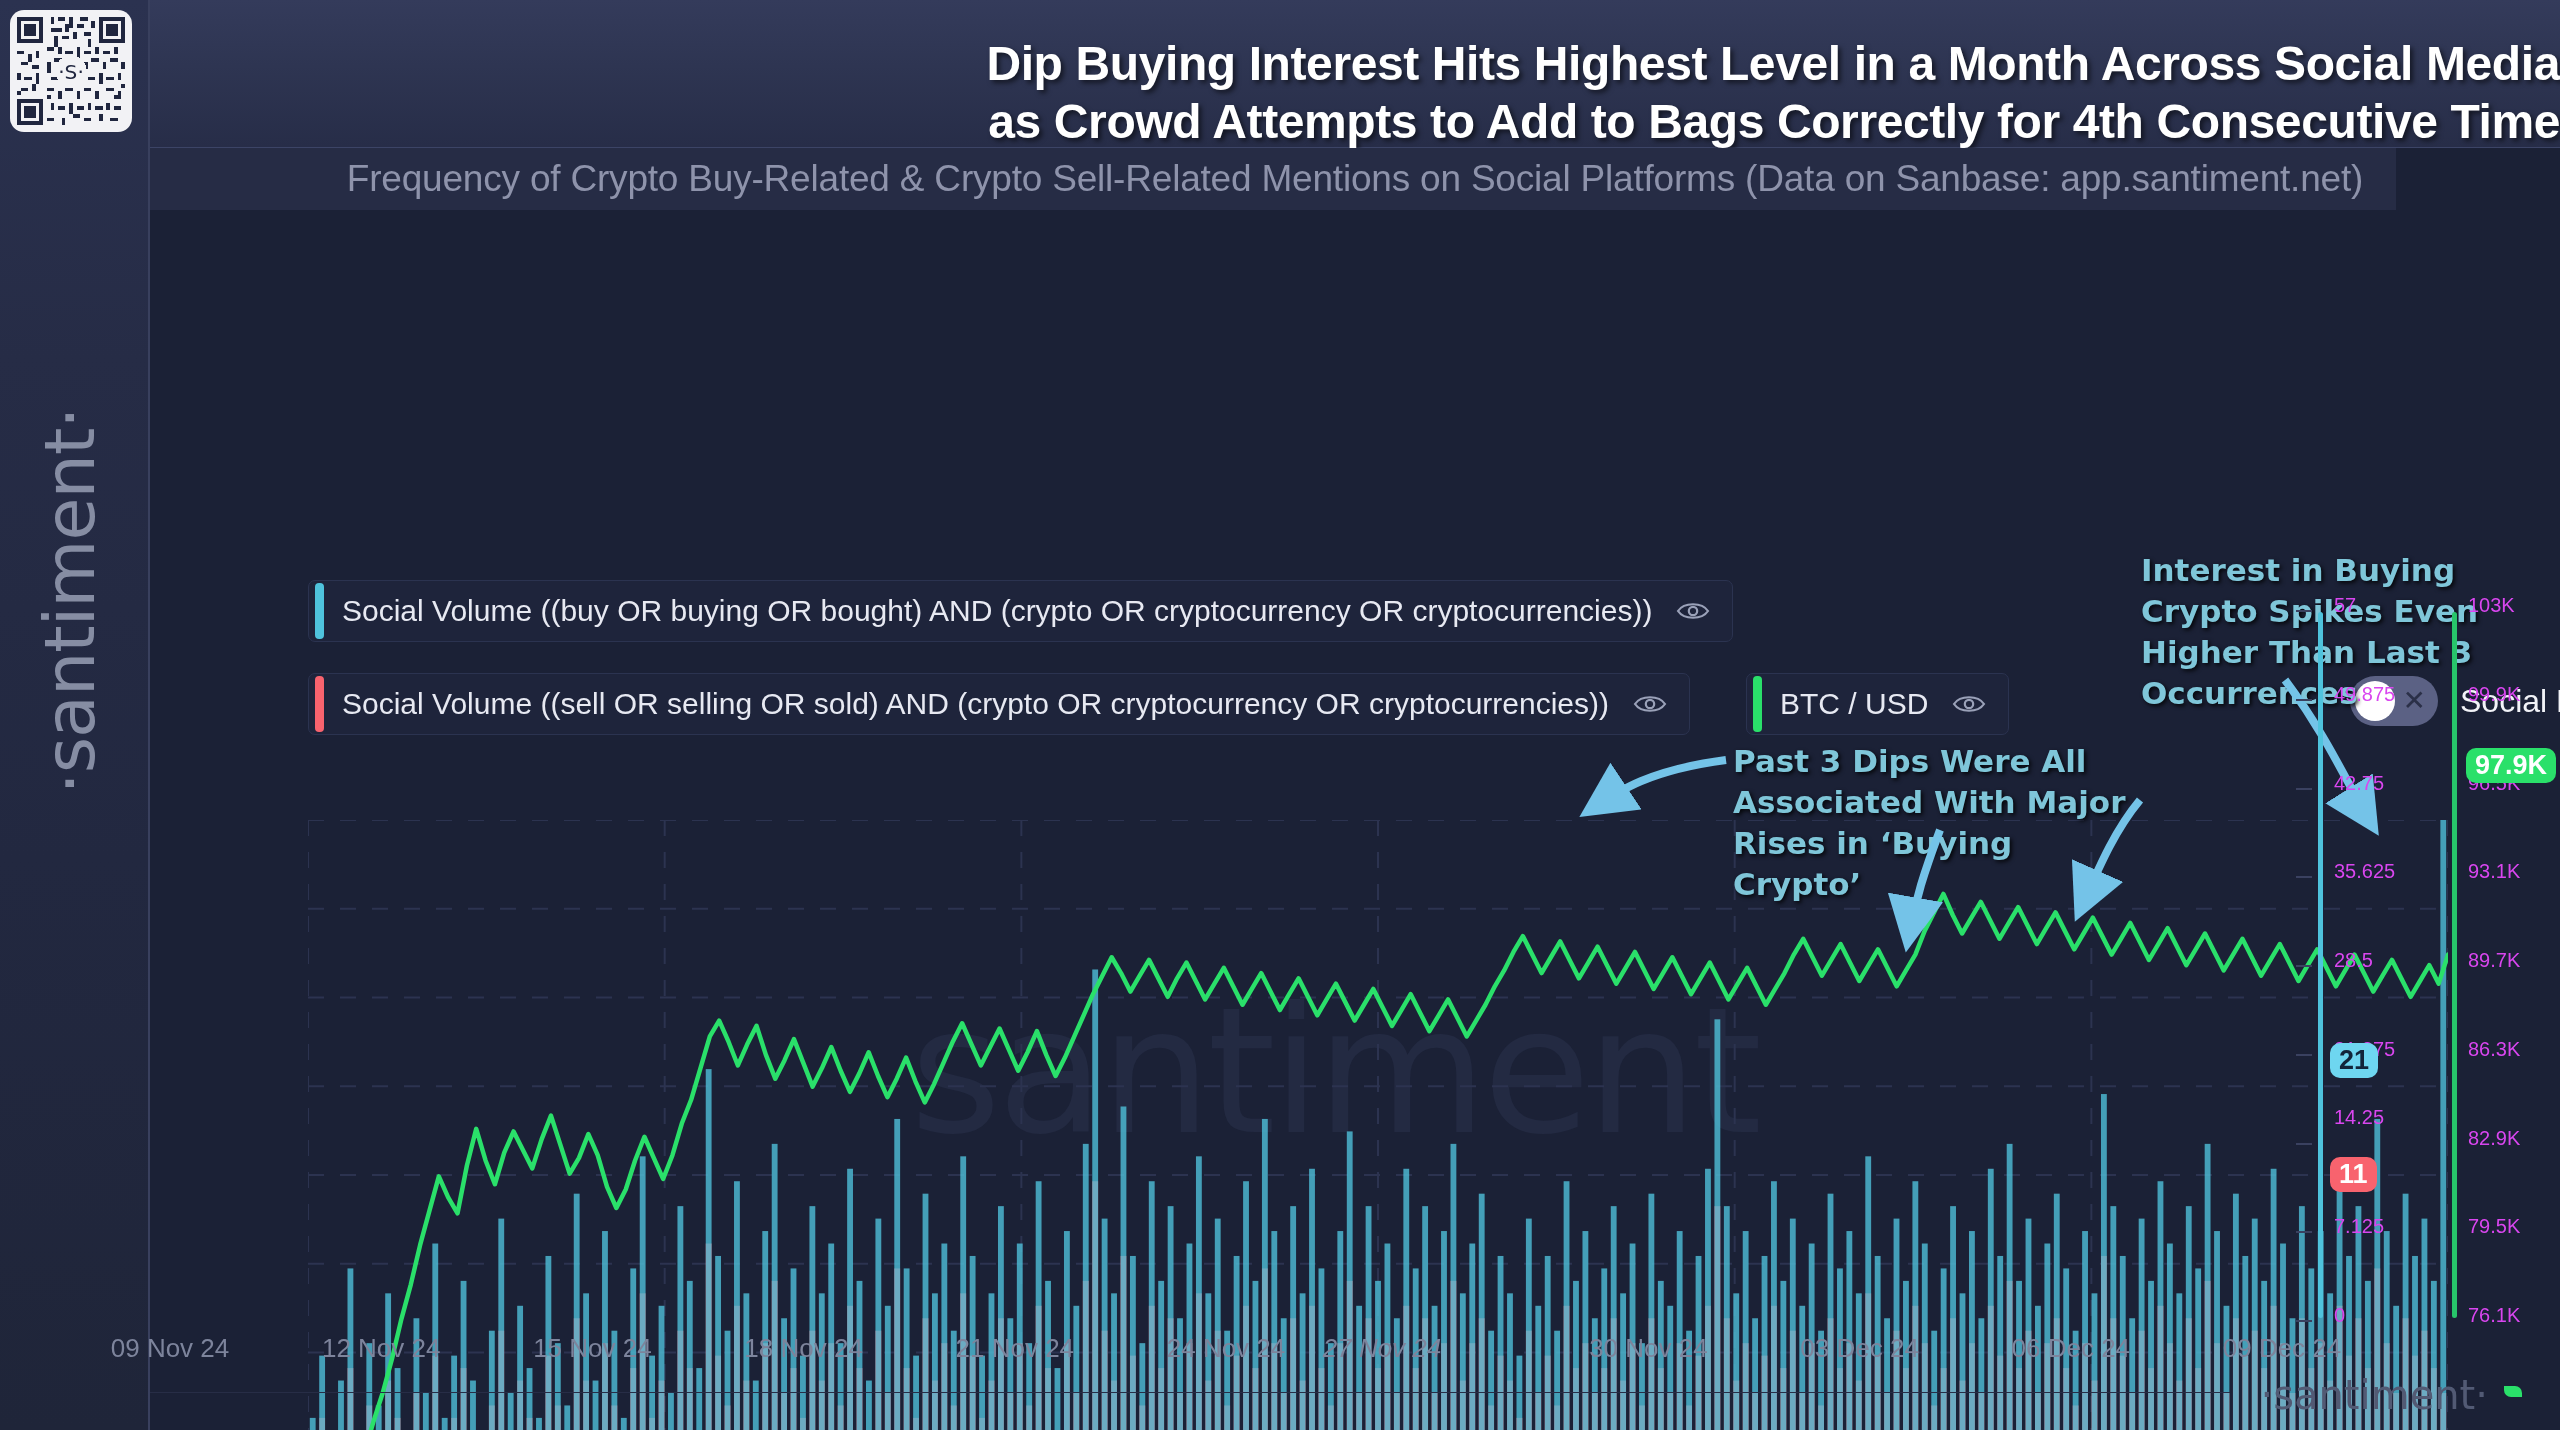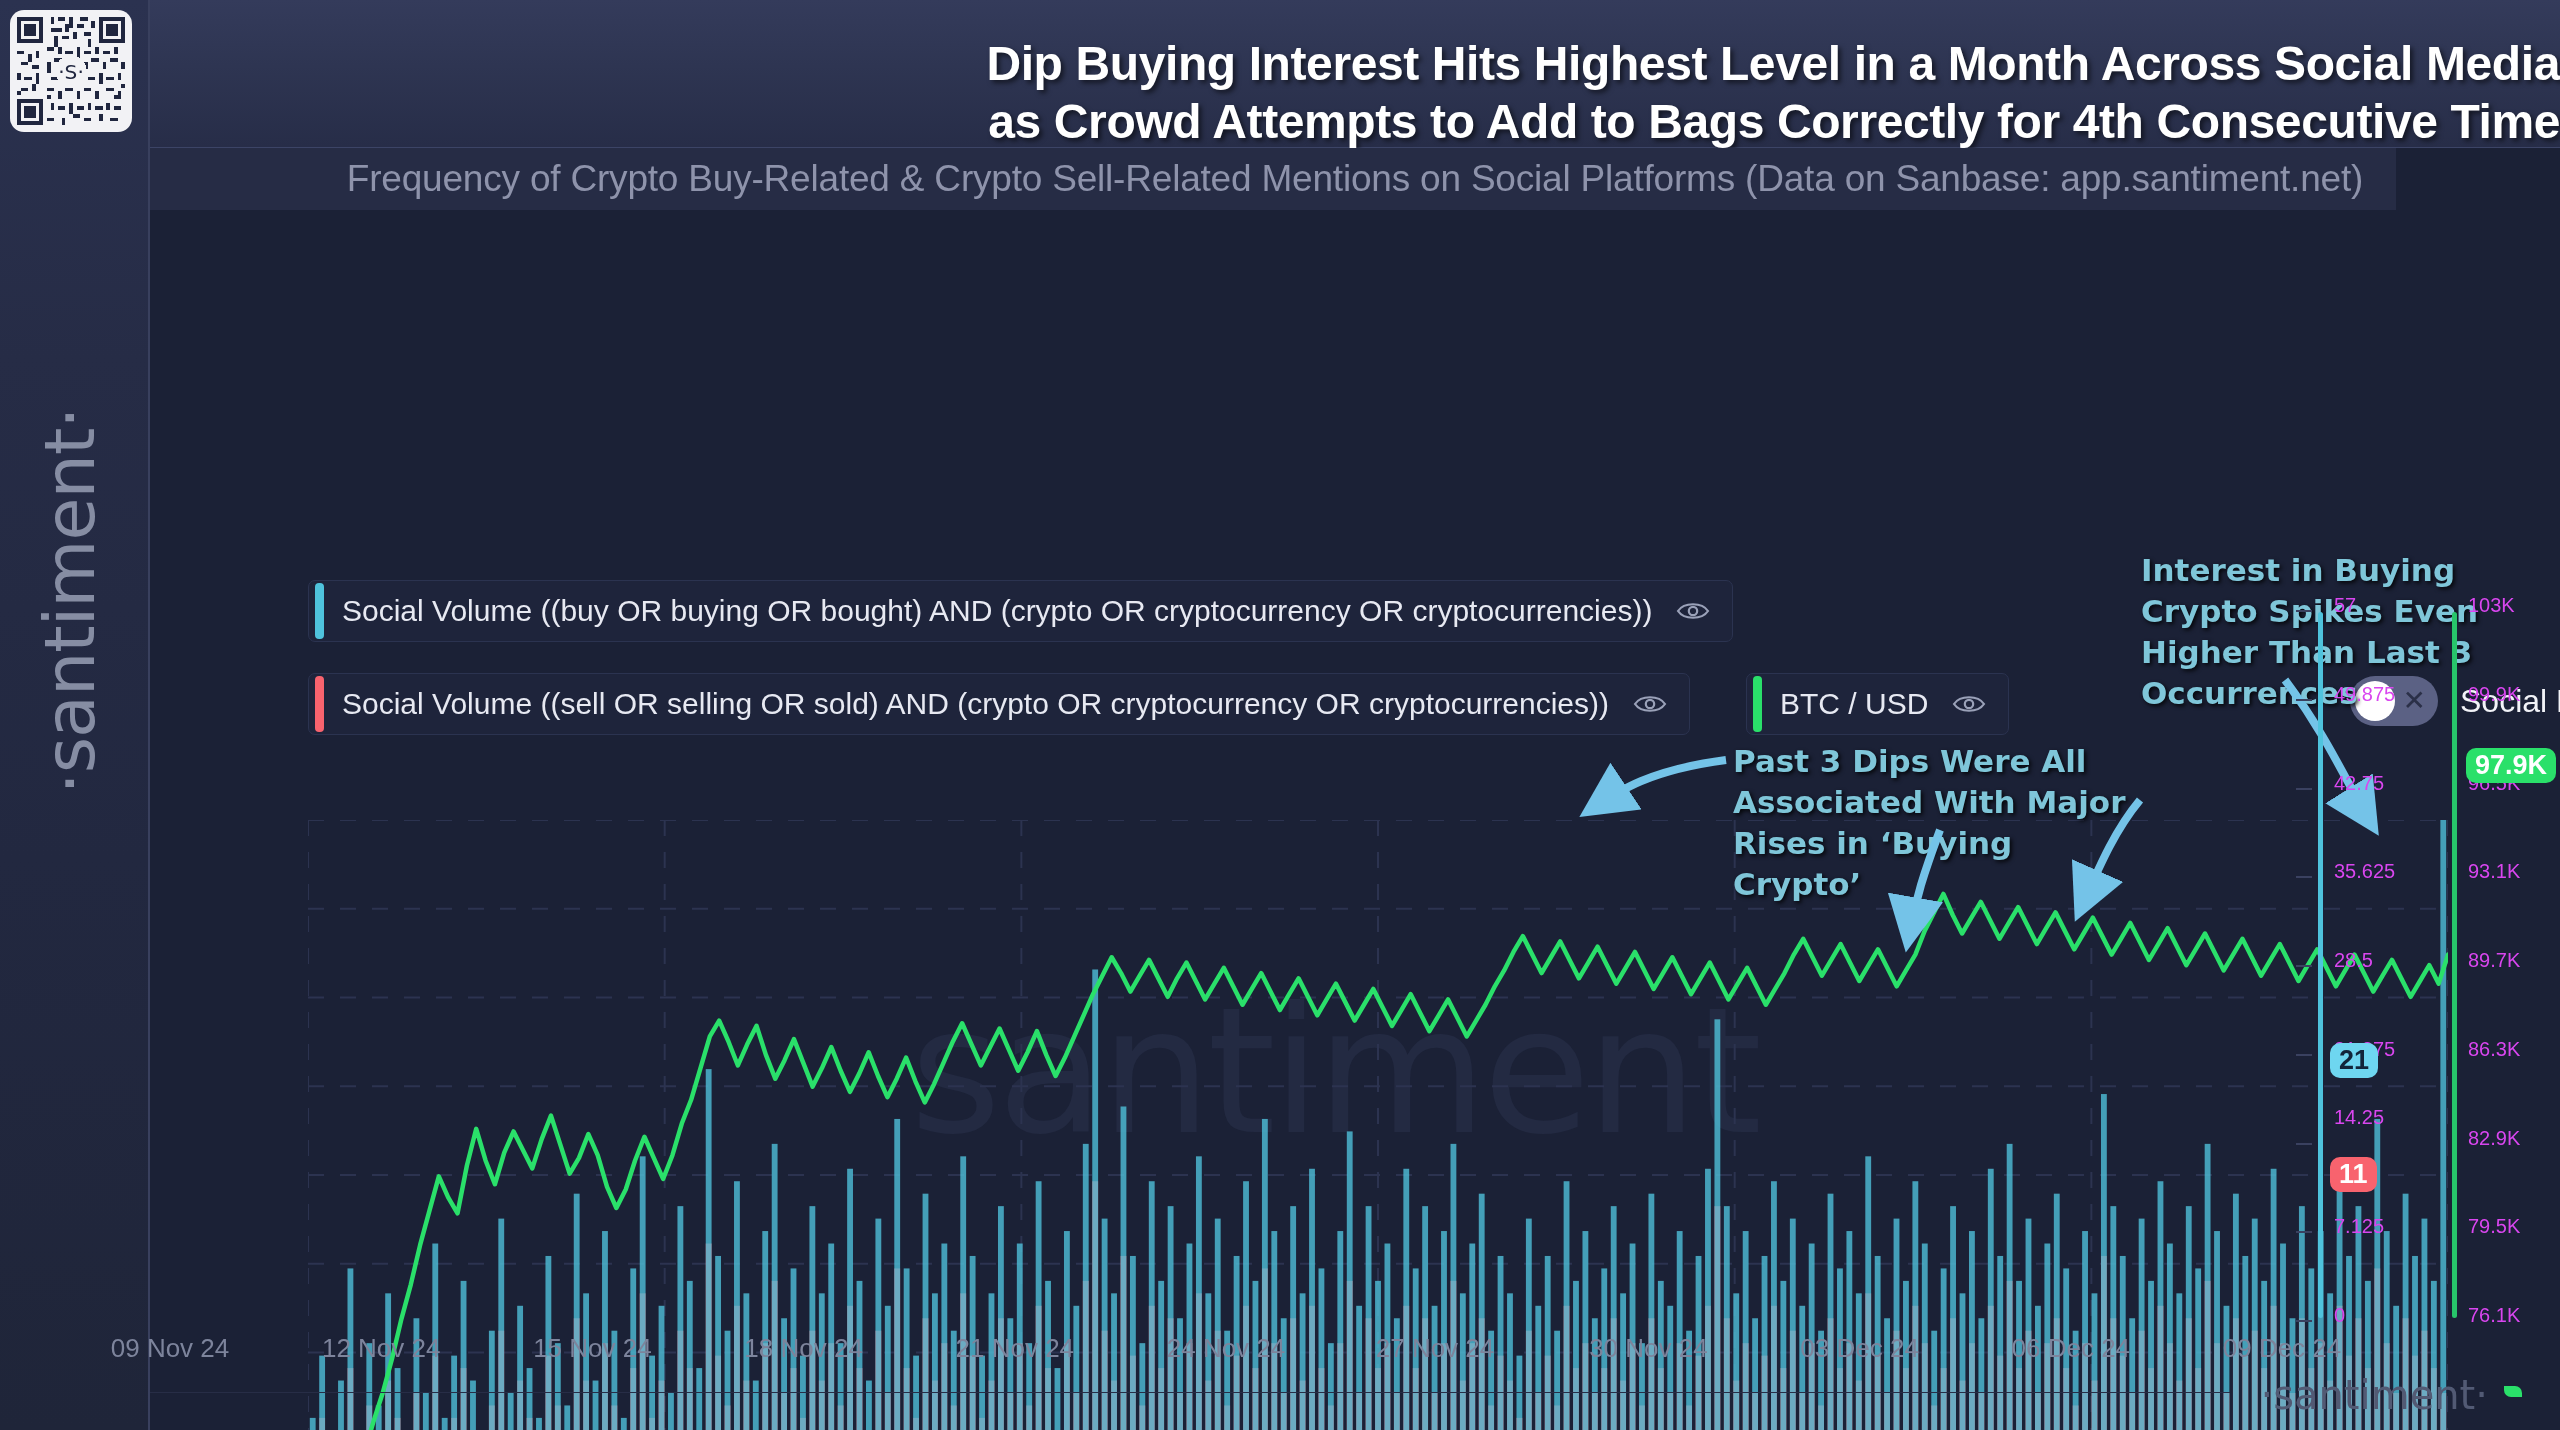--- a/index.html
+++ b/index.html
@@ -838,21 +838,21 @@
     <div class="tick" style="left: 2468px; top: 1215.25px;">79.5K</div>
     <div class="tick" style="left: 2468px; top: 1304px;">76.1K</div>
   </div>
 <div id="x-ticks">
     <div class="xlab" style="left: 170px;">09 Nov 24</div>
     <div class="xlab" style="left: 381.2px;">12 Nov 24</div>
     <div class="xlab" style="left: 592.4px;">15 Nov 24</div>
     <div class="xlab" style="left: 803.6px;">18 Nov 24</div>
     <div class="xlab" style="left: 1014.8px;">21 Nov 24</div>
     <div class="xlab" style="left: 1226px;">24 Nov 24</div>
-    <div class="xlab" style="left: 1435px;">27 Nov 24</div>
+    <div class="xlab" style="left: 1382px; font-style: italic;">27 Nov 24</div>
     <div class="xlab" style="left: 1648.4px;">30 Nov 24</div>
     <div class="xlab" style="left: 1859.6px;">03 Dec 24</div>
     <div class="xlab" style="left: 2070.8px;">06 Dec 24</div>
     <div class="xlab" style="left: 2282px;">09 Dec 24</div>
   </div>
 
 <div class="badge" id="badge-buy" style="left:2330px;top:1043px">21</div>
 <div class="badge" id="badge-sell" style="left:2330px;top:1157px">11</div>
 <div class="badge" id="badge-btc" style="left:2466px;top:748px">97.9K</div>
 

